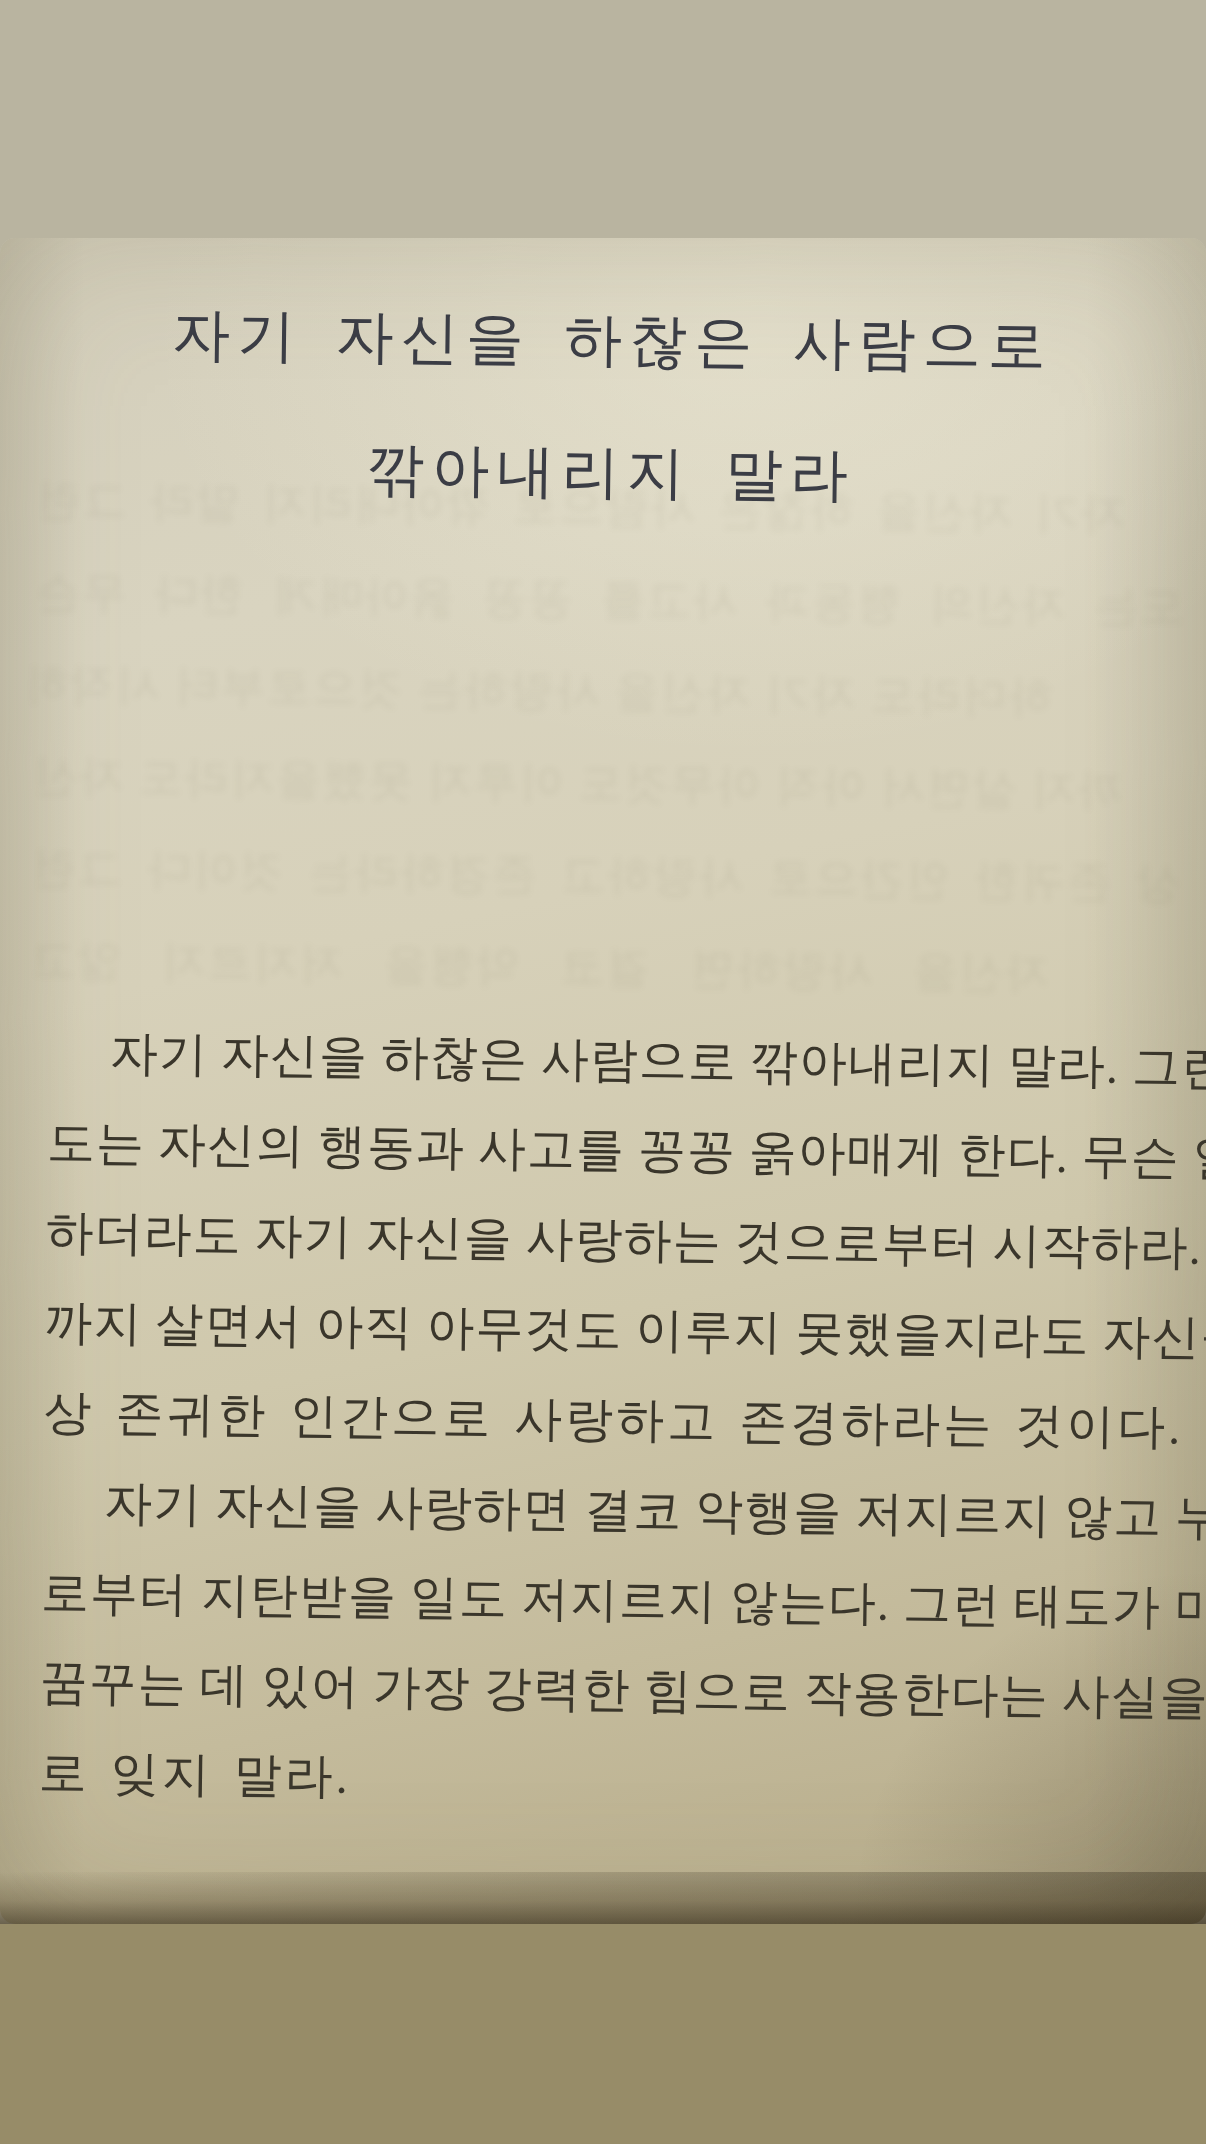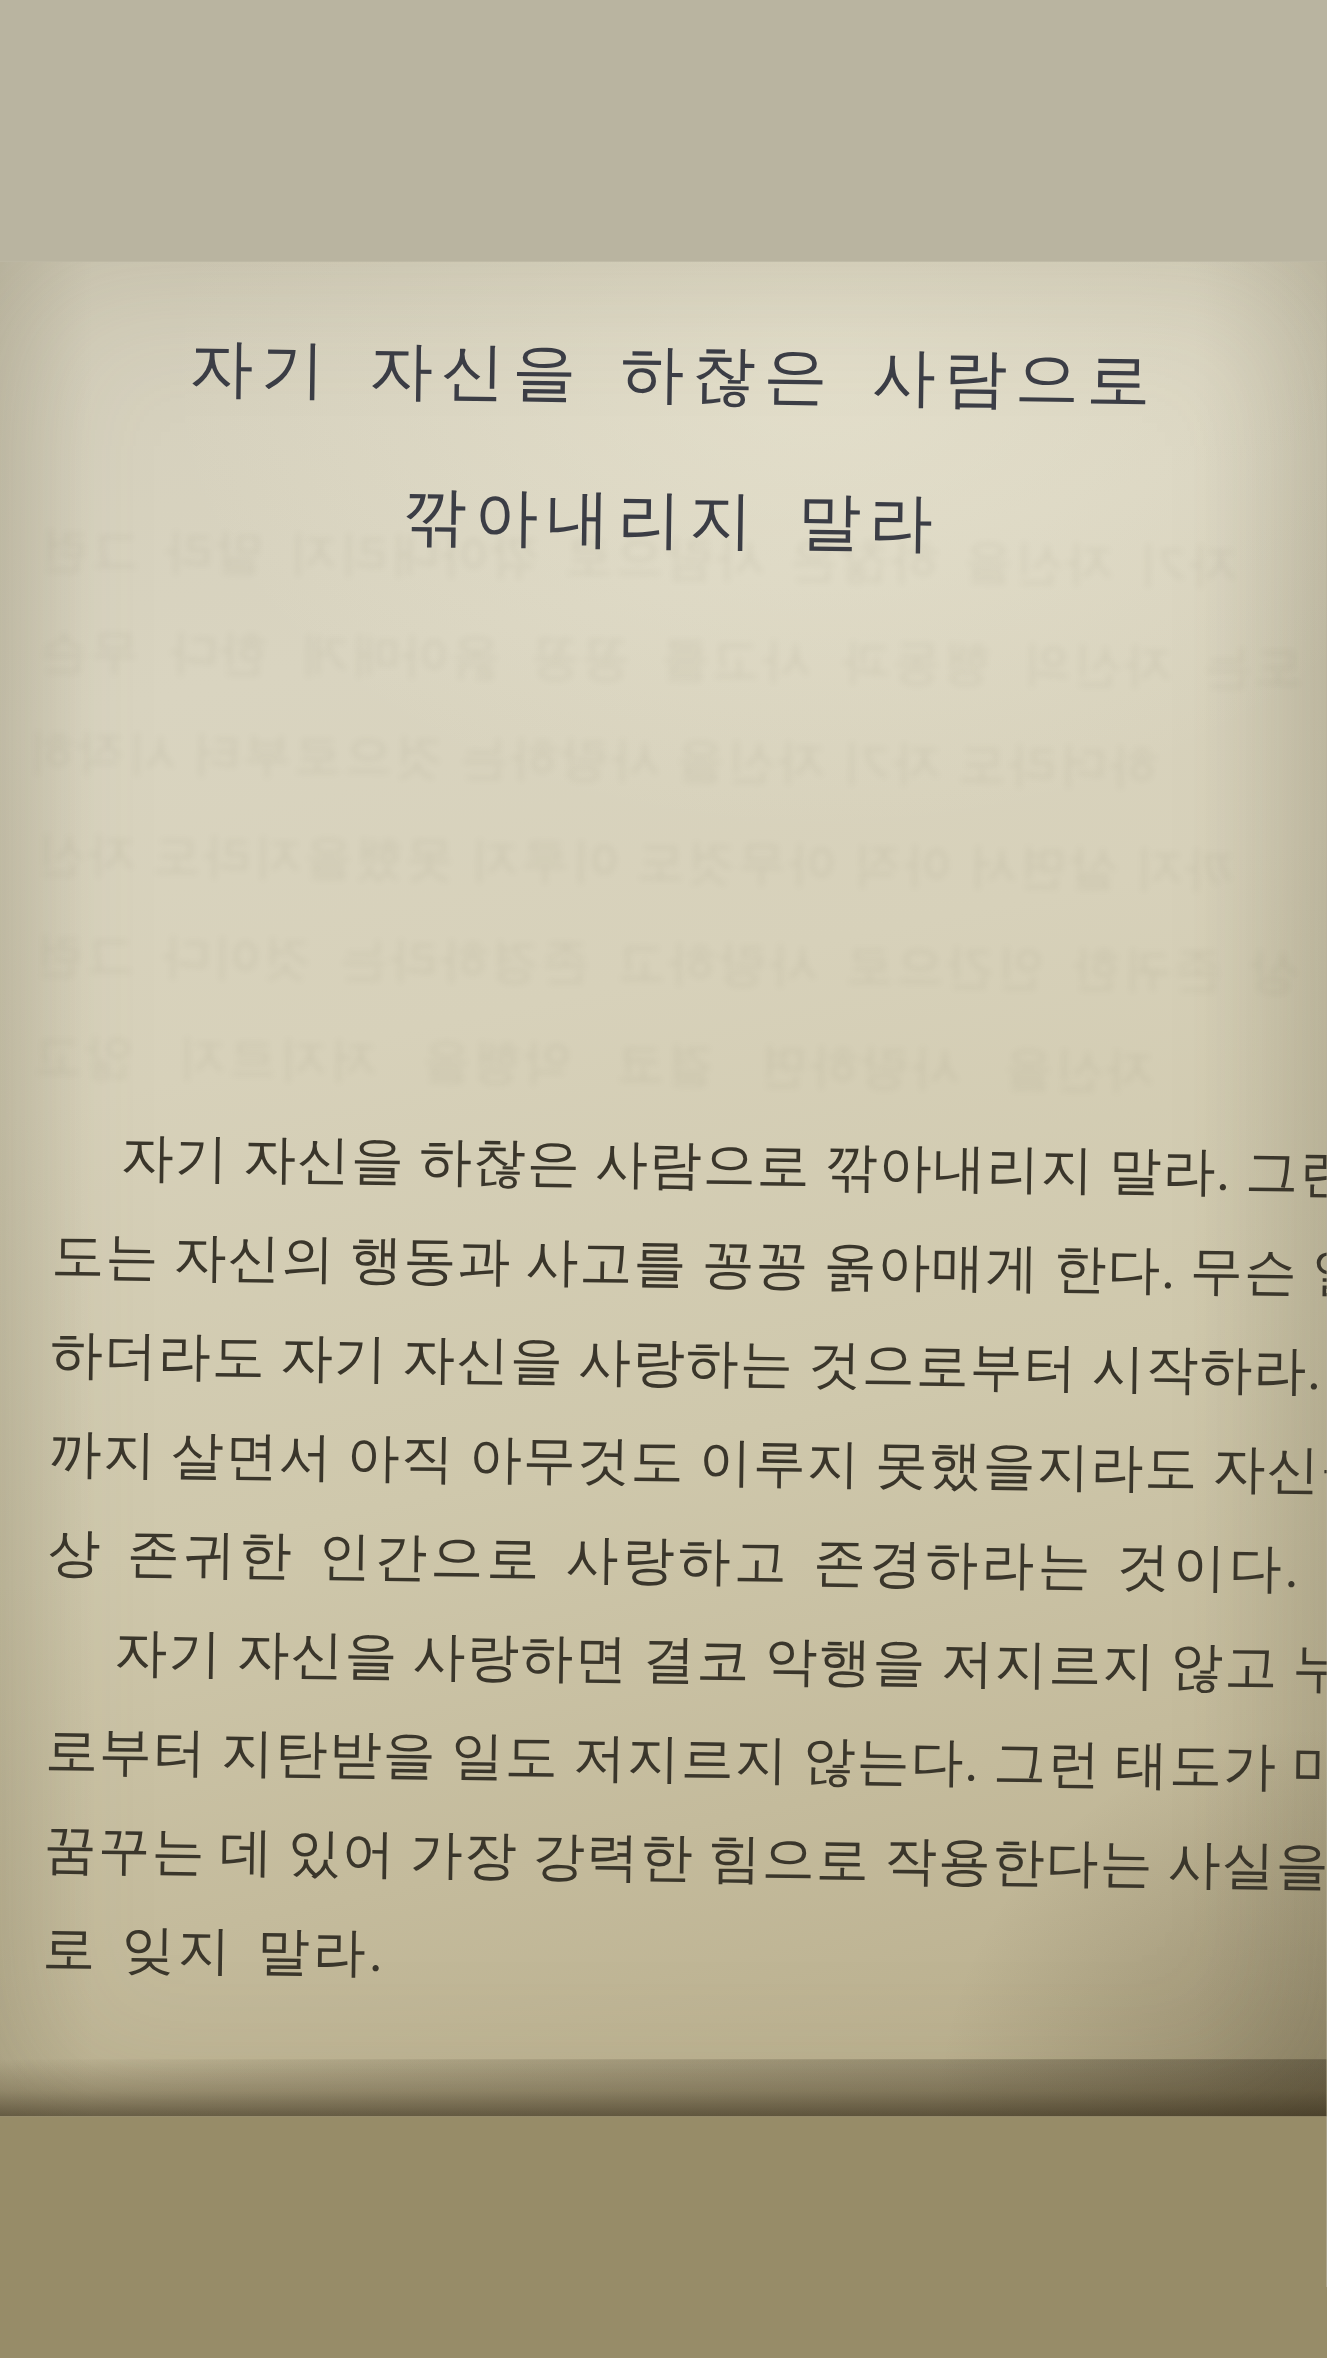--- a/index.html
+++ b/index.html
@@ -24,20 +24,21 @@
       radial-gradient(70% 50% at 100% 100%, rgba(52,42,22,.28) 0%, rgba(52,42,22,0) 42%),
       linear-gradient(to right, rgba(110,104,80,.14) 0%, rgba(110,104,80,0) 7%, rgba(110,104,80,0) 90%, rgba(110,104,80,.16) 100%),
       linear-gradient(168deg,
         var(--page-light,#d4cfbc) 0%,
         #d9d4c0 22%,
         #d7d1ba 40%,
         #cfc8ac 62%,
         #c4bb9c 80%,
         var(--page-dark,#b7ac8a) 100%);
     box-shadow:inset 0 0 140px rgba(115,105,75,.22);
+    border-radius:15px;
   }
   .photo-bottom-shadow{
     position:absolute;left:0;bottom:0;width:100%;height:52px;
     background:
       linear-gradient(to bottom, rgba(80,68,42,0) 0%, rgba(85,72,45,.30) 55%, rgba(58,48,28,.62) 100%),
       linear-gradient(to right, rgba(30,24,12,0) 0%, rgba(30,24,12,.30) 100%);
   }
   
   .page-content{
     position:absolute;left:0;top:0;width:100%;height:100%;

